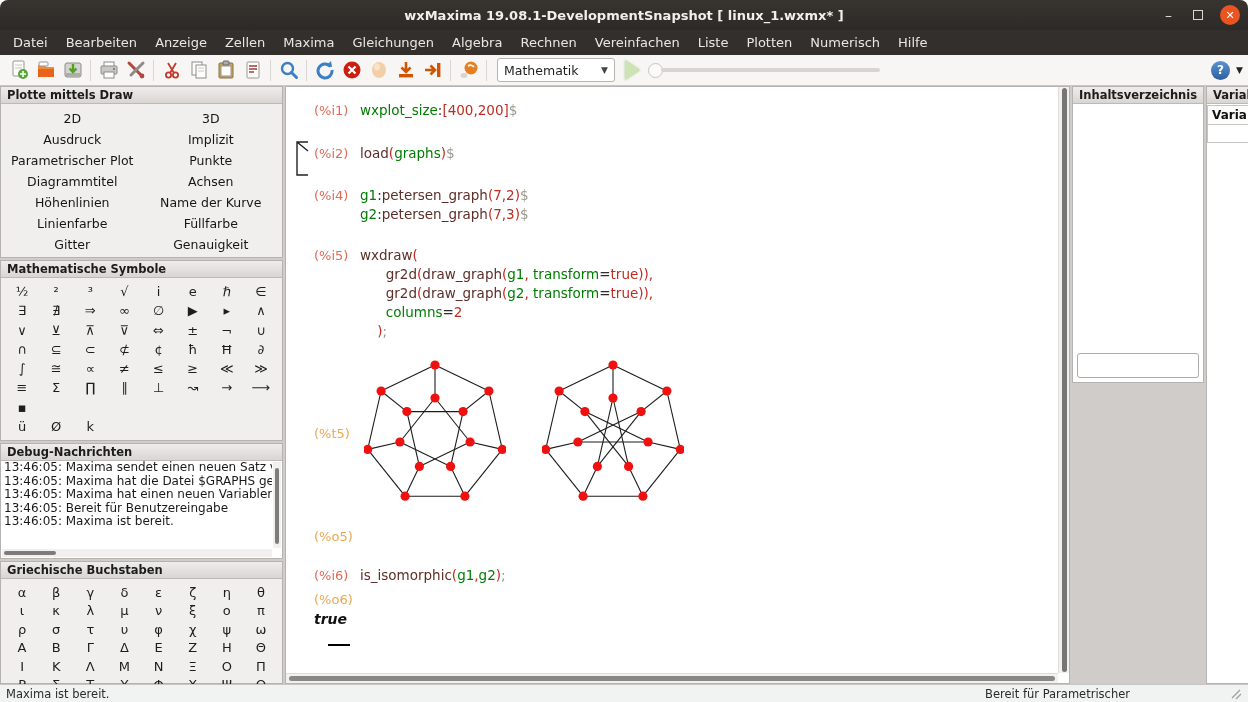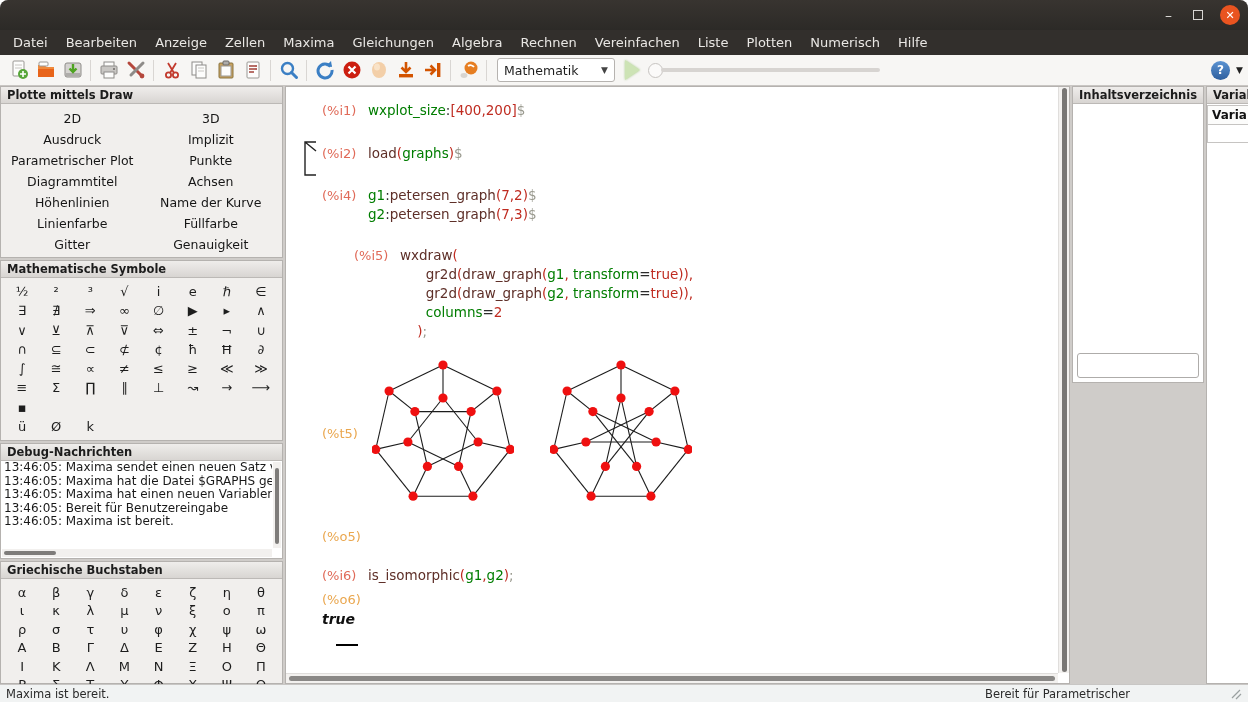--- a/index.html
+++ b/index.html
@@ -52,21 +52,21 @@
   
   .debug-body{background:#fff;overflow:hidden;}
   .debug-lines{position:absolute;left:3px;top:0;right:10px;bottom:9px;overflow:hidden;}
   .debug-line{font-size:12px;line-height:13.5px;color:#191919;white-space:nowrap;}
   .debug-vscroll{position:absolute;right:1px;top:1px;width:8px;bottom:10px;background:#f2f0ee;}
   .debug-vthumb{position:absolute;left:2px;top:6px;bottom:4px;width:4px;background:#7e7c7a;border-radius:2px;}
   .debug-hscroll{position:absolute;left:1px;right:10px;bottom:1px;height:8px;background:#f2f0ee;}
   .debug-hthumb{position:absolute;left:2px;top:2px;width:52px;height:4px;background:#7e7c7a;border-radius:2px;}
   
   .main{flex:1;background:#fff;position:relative;overflow:hidden;border:1px solid #b5b2af;}
-  .cells{position:absolute;left:0;top:0;right:11px;bottom:10px;padding:2px 0 0 36px;overflow:hidden;}
+  .cells{position:absolute;left:0;top:0;right:11px;bottom:10px;padding:2px 0 0 28px;overflow:hidden;}
   .cell{display:flex;position:relative;}
   .cell-label{width:46px;flex:none;font-size:13px;line-height:19px;}
   .lbl-in{color:#e06a58;}
   .lbl-out{color:#eaa74f;}
   .code-line{font-size:13.5px;line-height:19px;white-space:pre;}
   .tok{white-space:pre;}
   .tok-v{color:#007d00;}
   .tok-f{color:#5e2f28;}
   .tok-n{color:#bf2b20;}
   .tok-o{color:#2b2b2b;}
@@ -96,20 +96,21 @@
   .status-right{margin-left:auto;margin-right:112px;}
   .status-grip{position:absolute;right:6px;top:3px;}
   .icon-svg{display:block;}
 </style>
 </head>
 <body>
 
 <div class="window">
 
   <div class="titlebar">
+    <div class="title-text">wxMaxima 19.08.1-DevelopmentSnapshot  [ linux_1.wxmx* ]</div>
     <div class="win-btns">
       <div class="btn-min">–</div>
       <div class="btn-max"></div>
       <div class="btn-close">✕</div>
     </div>
   </div>
 
   <div class="menubar">
       <div class="menu-item">Datei</div>
       <div class="menu-item">Bearbeiten</div>
@@ -436,21 +437,21 @@
               <div class="code-line"><span class="tok tok-f">load</span><span class="tok tok-n">(</span><span class="tok tok-v">graphs</span><span class="tok tok-n">)</span><span class="tok tok-d">$</span></div>
             </div>
           </div>
           <div class="cell" style="margin-top: 23px;">
             <div class="cell-label lbl-in">(%i4)</div>
             <div>
               <div class="code-line"><span class="tok tok-v">g1</span><span class="tok tok-o">:</span><span class="tok tok-f">petersen_graph</span><span class="tok tok-n">(</span><span class="tok tok-n">7</span><span class="tok tok-n">,</span><span class="tok tok-n">2</span><span class="tok tok-n">)</span><span class="tok tok-d">$</span></div>
               <div class="code-line"><span class="tok tok-v">g2</span><span class="tok tok-o">:</span><span class="tok tok-f">petersen_graph</span><span class="tok tok-n">(</span><span class="tok tok-n">7</span><span class="tok tok-n">,</span><span class="tok tok-n">3</span><span class="tok tok-n">)</span><span class="tok tok-d">$</span></div>
             </div>
           </div>
-          <div class="cell" style="margin-top: 22px; margin-left: 32px;">
+          <div class="cell" style="margin-top: 22px;">
             <div class="cell-label lbl-in">(%i5)</div>
             <div>
               <div class="code-line"><span class="tok tok-f">wxdraw</span><span class="tok tok-n">(</span></div>
               <div class="code-line"><span class="tok tok-o">      </span><span class="tok tok-f">gr2d</span><span class="tok tok-n">(</span><span class="tok tok-f">draw_graph</span><span class="tok tok-n">(</span><span class="tok tok-v">g1</span><span class="tok tok-n">, </span><span class="tok tok-v">transform</span><span class="tok tok-o">=</span><span class="tok tok-n">true</span><span class="tok tok-n">))</span><span class="tok tok-n">,</span></div>
               <div class="code-line"><span class="tok tok-o">      </span><span class="tok tok-f">gr2d</span><span class="tok tok-n">(</span><span class="tok tok-f">draw_graph</span><span class="tok tok-n">(</span><span class="tok tok-v">g2</span><span class="tok tok-n">, </span><span class="tok tok-v">transform</span><span class="tok tok-o">=</span><span class="tok tok-n">true</span><span class="tok tok-n">))</span><span class="tok tok-n">,</span></div>
               <div class="code-line"><span class="tok tok-o">      </span><span class="tok tok-v">columns</span><span class="tok tok-o">=</span><span class="tok tok-n">2</span></div>
               <div class="code-line"><span class="tok tok-o">    </span><span class="tok tok-n">)</span><span class="tok tok-d">;</span></div>
             </div>
           </div>
           <div class="cell" style="margin-top: 14px; align-items: center;">

